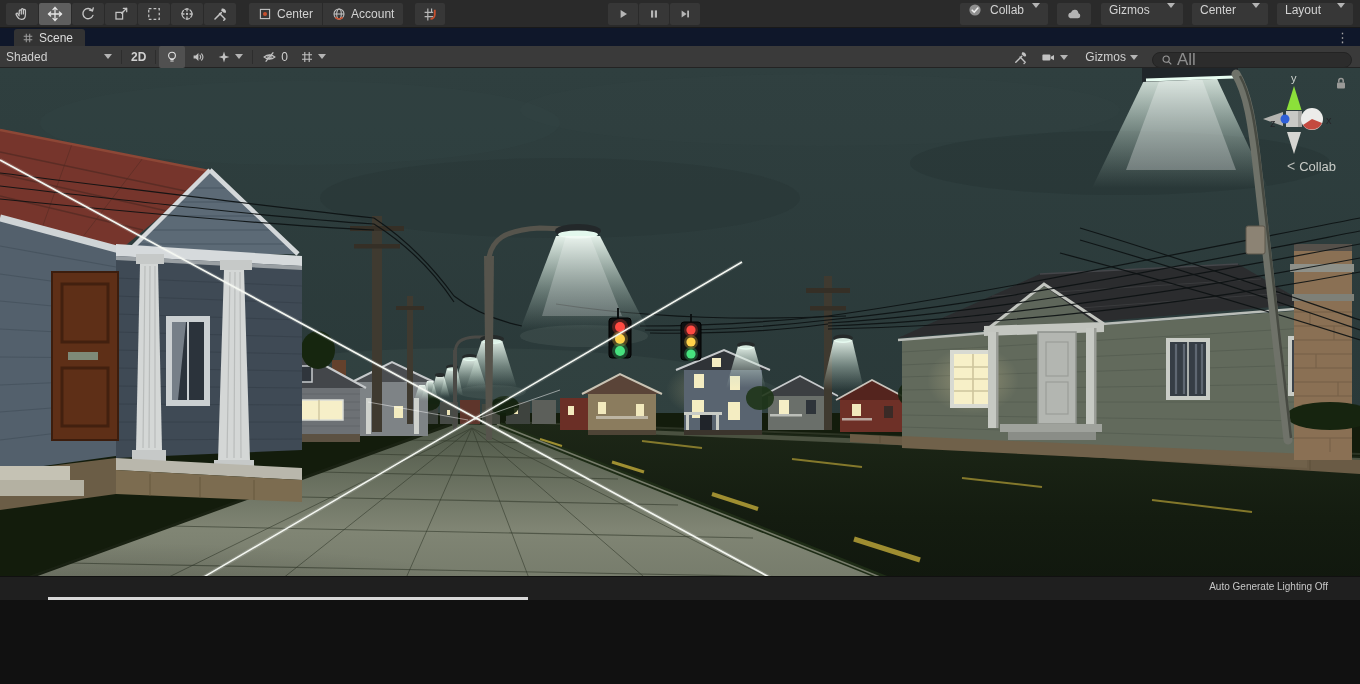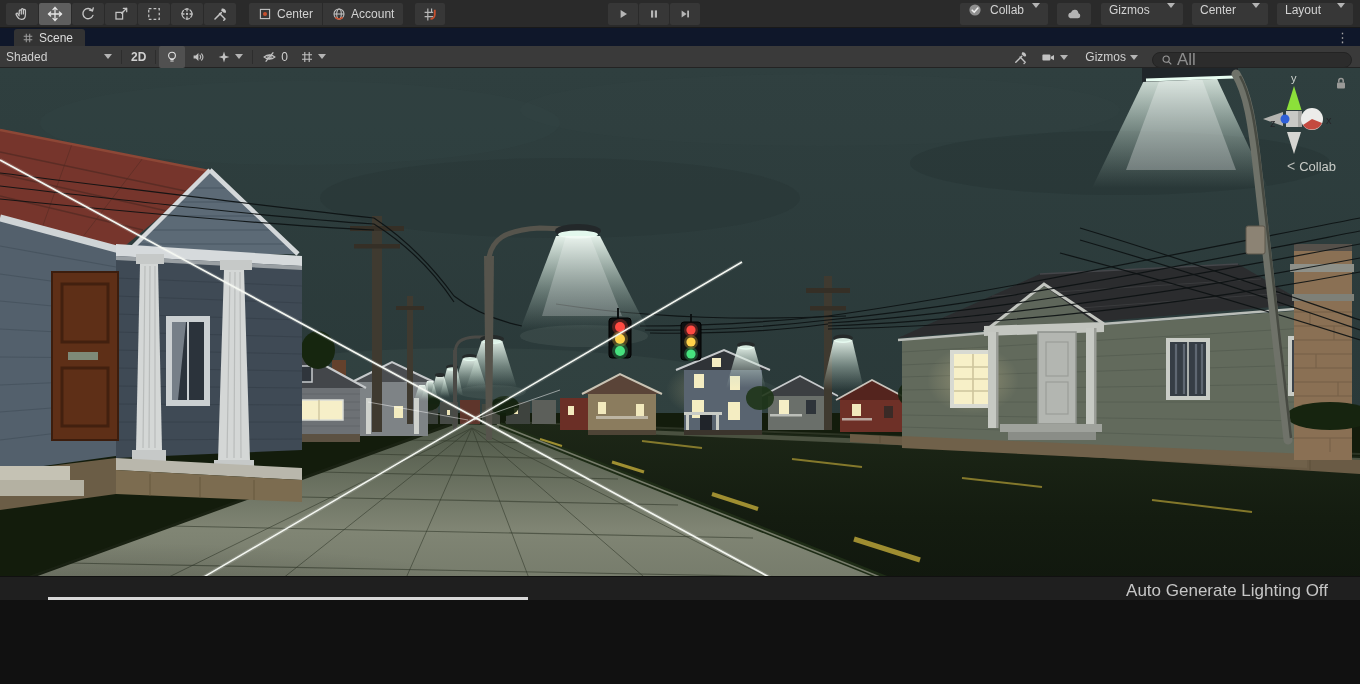--- a/index.html
+++ b/index.html
@@ -58,21 +58,21 @@
   .gizmo-wrap { position:absolute; top:4px; right:12px; width:100px; height:100px; }
   .gizmo-labels text { font-family:"Liberation Sans", sans-serif; }
   .persp-label { position:absolute; top:90px; right:24px; color:#c9ccc8; font-size:13px;
                  display:flex; align-items:center; gap:4px; }
   .persp-label .lt { font-size:14px; color:#b8bbb7; }
   .lock-wrap { position:absolute; top:8px; right:12px; }
 
   
   .status-bar { position:absolute; left:0; right:0; bottom:0; height:24px; background:#1f1f1f;
                 border-top:1px solid #101010; }
-  .status-msg { position:absolute; right:32px; top:4px; color:#c6c6c6; font-size:17px; }
+  .status-msg { position:absolute; right:32px; top:4px; color:#c6c6c6; font-size:10px; }
   .external-edge { position:absolute; left:48px; bottom:0; width:480px; height:3px; background:#d8d8d8; }
 
   .txt { white-space:nowrap; }
 </style>
 </head>
 <body>
 
 <div class="app">
 
   <div class="main-toolbar">

